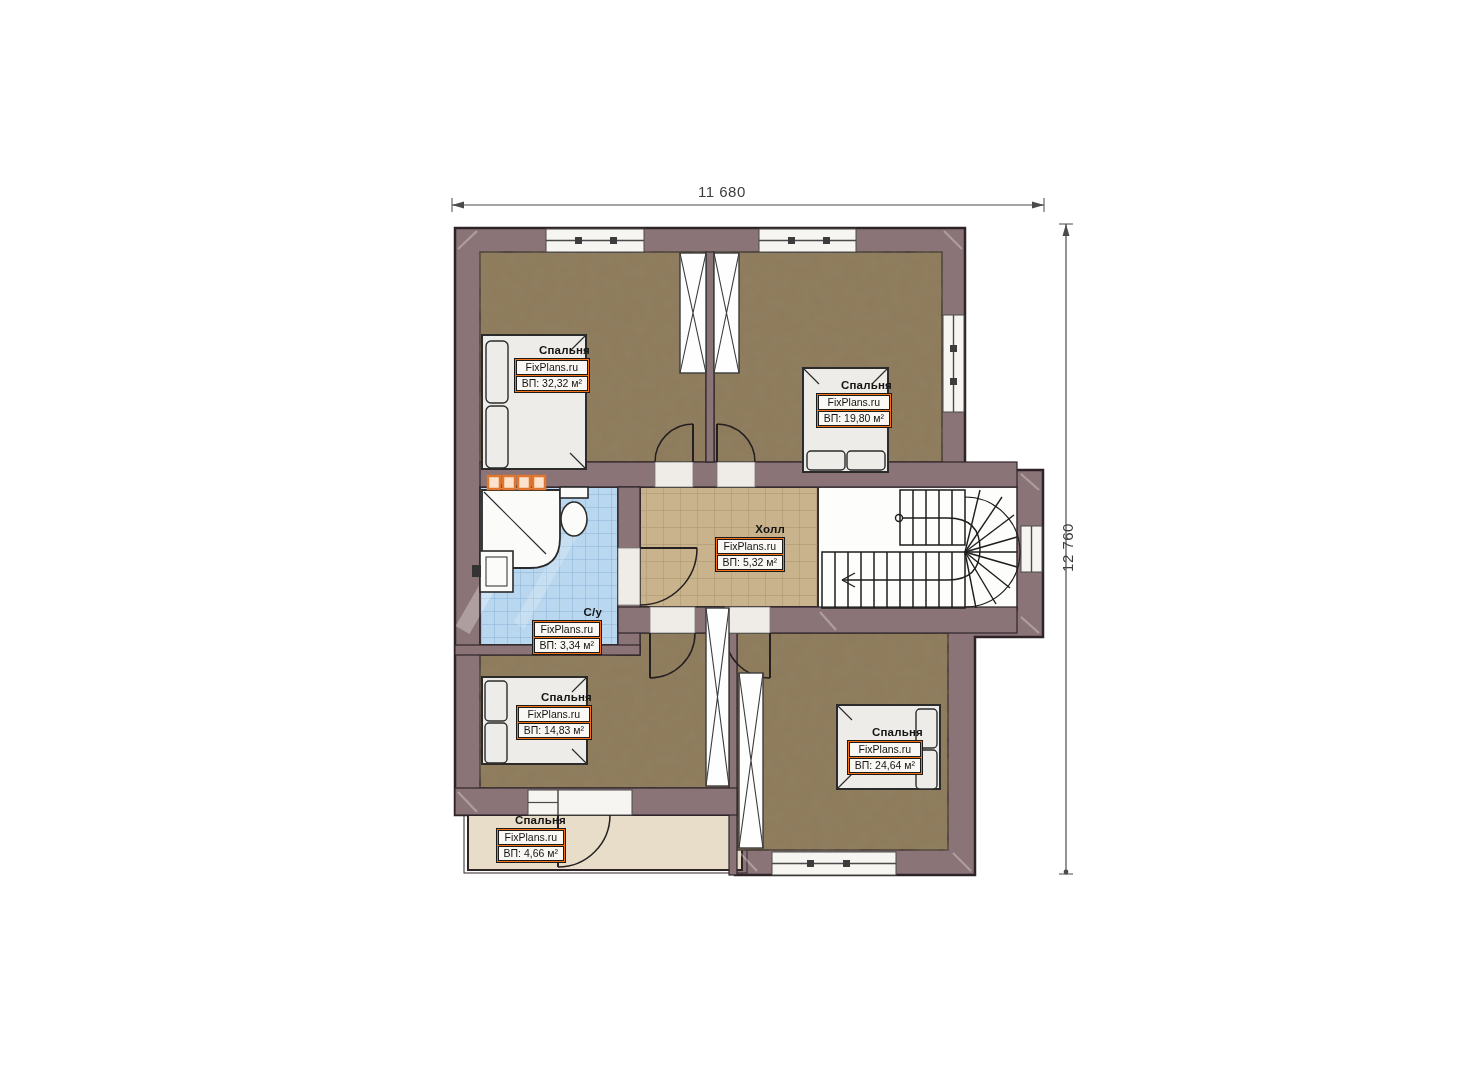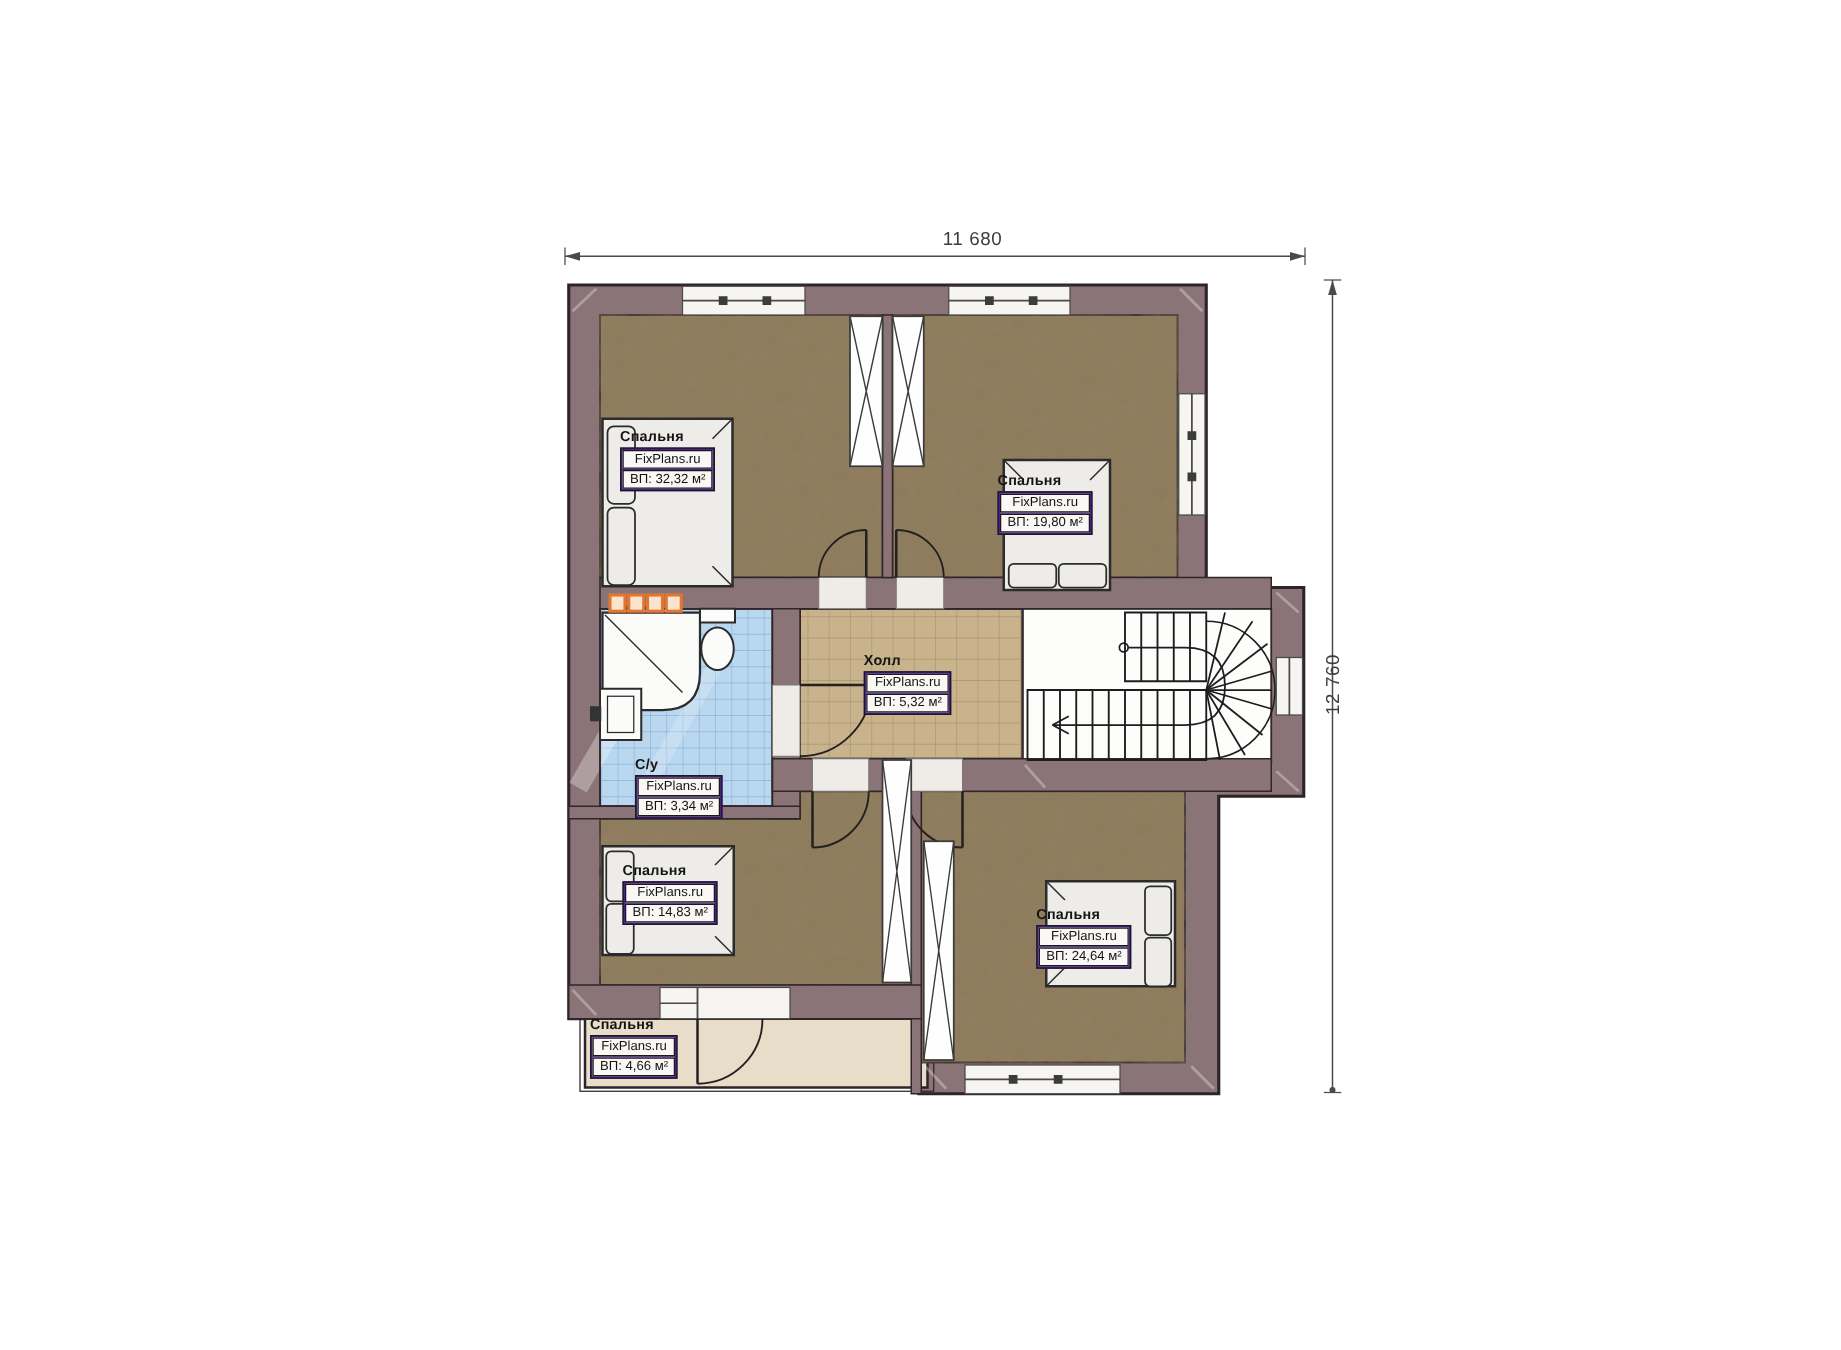--- a/index.html
+++ b/index.html
@@ -1,33 +1,33 @@
 <!DOCTYPE html>
 <html><head>
 <meta charset="utf-8">
 <style>
   html,body{margin:0;padding:0;background:#ffffff;}
   .canvas{position:relative;width:1473px;height:1080px;background:#ffffff;overflow:hidden;
           font-family:"Liberation Sans",sans-serif;}
   .plan-svg{position:absolute;left:0;top:0;}
-  .room-label{position:absolute;display:flex;flex-direction:column;align-items:flex-start;z-index:5;}
+  .room-label{position:absolute;display:flex;flex-direction:column;align-items:flex-end;z-index:5;}
   .room-name{font-size:11.5px;font-weight:bold;color:#141414;letter-spacing:.2px;margin-bottom:2px;white-space:nowrap;}
-  .label-boxes{border:1.5px solid #1a1a1a;background:#4c1d95;padding:1px;}
+  .label-boxes{border:1.5px solid #1a1a1a;background:#f97316;padding:1px;}
   .label-row{border:1px solid #1a1a1a;background:#faf8f4;font-size:10.5px;color:#141414;
              padding:0 5px;line-height:13px;text-align:center;white-space:nowrap;}
   .label-row + .label-row{margin-top:1px;}
   .lbl-tl  {left:496px; top:344px; width:94px;}
   .lbl-tr  {left:798px; top:379px; width:94px;}
   .lbl-bath{left:508px; top:558px; width:94px;margin-top:48px;}
   .lbl-hall{left:691px; top:523px; width:94px;}
   .lbl-bl  {left:498px; top:691px; width:94px;}
   .lbl-br  {left:829px; top:726px; width:94px;}
   .lbl-balc{left:472px; top:814px; width:94px;}
   .dim{position:absolute;font-size:15px;color:#3d3d3d;letter-spacing:.5px;z-index:4;}
-  .dim-top{left:726px;top:183px;width:104px;text-align:center;}
+  .dim-top{left:698px;top:183px;width:104px;}
   .dim-right{left:1031px;top:539px;width:72px;text-align:center;transform:rotate(-90deg);}
 </style>
 </head>
 <body>
 
 <div class="canvas">
 
 <svg class="plan-svg" width="1473" height="1080" viewBox="0 0 1473 1080">
   <defs>
     <pattern id="tileBlue" width="13" height="13" patternUnits="userSpaceOnUse">

